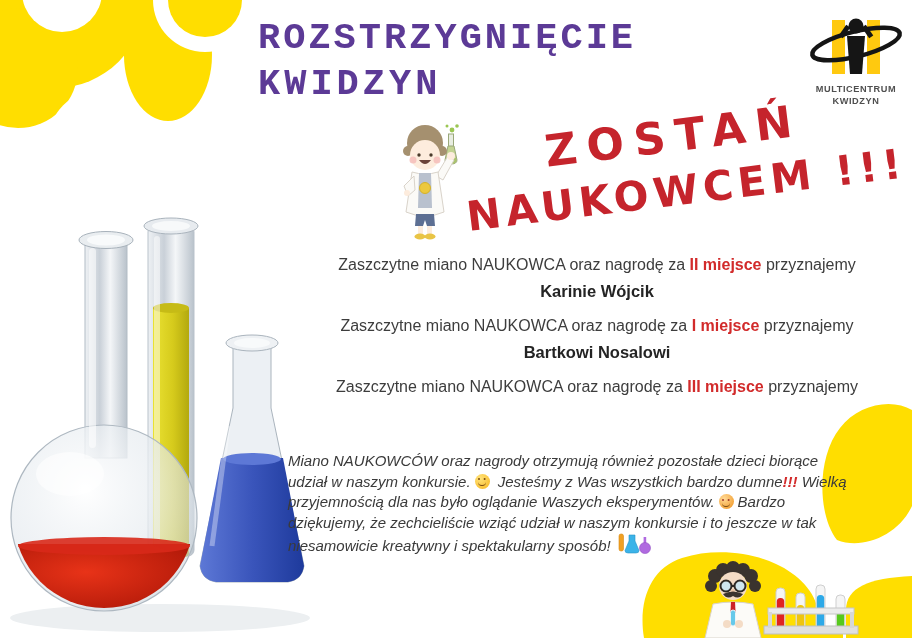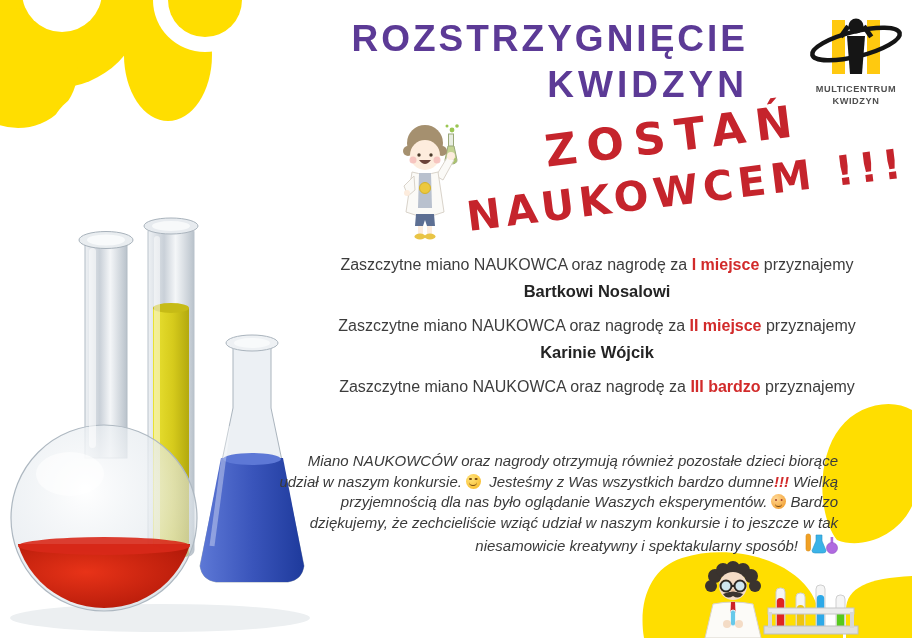--- a/index.html
+++ b/index.html
@@ -1,41 +1,41 @@
 <!DOCTYPE html>
 <html><head>
 <meta charset="utf-8">
 <style>
   html,body{margin:0;padding:0;background:#ffffff;}
   .stage{position:relative;width:912px;height:638px;background:#fff;overflow:hidden;
          font-family:"Liberation Sans",sans-serif;}
   .abs{position:absolute;}
 
   
-  .title{left:258px;top:16px;width:490px;text-align:right;color:#5C3A96;
-         font-family:Liberation Sans, sans-serif;font-weight:bold;}
+  .title{left:258px;top:16px;width:490px;text-align:left;color:#5C3A96;
+         font-family:Liberation Mono, monospace;font-weight:bold;}
   .title .t1{font-size:37px;letter-spacing:3px;line-height:45px;}
   .title .t2{font-size:37px;letter-spacing:4px;line-height:47px;}
 
   
   .headline{left:462px;top:110px;width:430px;transform:rotate(-7deg);
             color:#C5242C;text-align:center;font-weight:bold;
             font-family:"DejaVu Sans",sans-serif;}
   .headline .h1{font-size:44px;letter-spacing:10px;line-height:52px;}
   .headline .h2{font-size:41px;letter-spacing:5px;line-height:58px;white-space:nowrap;}
 
   
   .awards{left:288px;top:251px;width:618px;text-align:center;color:#3D3D3D;}
   .award{margin-bottom:7px;}
   .award .l1{font-size:16px;line-height:27px;}
   .award .place{color:#D22B2B;font-weight:bold;}
   .award .name{font-size:16.5px;font-weight:bold;color:#242424;line-height:27px;}
 
   
-  .closing{left:276px;top:451px;width:562px;text-align:right;font-style:italic;
+  .closing{left:288px;top:451px;width:562px;text-align:left;font-style:italic;
            color:#3A3A3A;font-size:15px;line-height:20.5px;}
   .closing .red{color:#D22B2B;font-weight:bold;}
   .emoji{display:inline-block;width:15px;height:15px;border-radius:50%;
          background:radial-gradient(circle at 35% 30%,#ffe27a,#f8b61c);
          position:relative;vertical-align:-2px;margin:0 4px;}
   .emoji::before{content:"";position:absolute;left:3.5px;top:4.5px;width:2.2px;height:2.2px;
          border-radius:50%;background:#7a4b12;box-shadow:5.6px 0 0 #7a4b12;}
   .emoji::after{content:"";position:absolute;left:3.5px;top:7px;width:7.5px;height:4.5px;
          border-bottom:1.8px solid #7a4b12;border-radius:0 0 8px 8px;}
   .emoji.love{background:radial-gradient(circle at 35% 30%,#ffd894,#f0931d);}
@@ -179,29 +179,29 @@
     <ellipse cx="42" cy="116.5" rx="5.5" ry="3" fill="#e9c445"></ellipse>
   </svg>
 
   <div class="abs headline">
     <div class="h1">ZOSTAŃ</div>
     <div class="h2">NAUKOWCEM !!!</div>
   </div>
 
   <div class="abs awards">
     <div class="award">
+      <div class="l1"><span>Zaszczytne miano NAUKOWCA oraz nagrodę za </span><span class="place">II miejsce</span><span> przyznajemy</span></div>
+      <div class="name">Karinie Wójcik</div>
+    </div>
+    <div class="award">
       <div class="l1"><span>Zaszczytne miano NAUKOWCA oraz nagrodę za </span><span class="place">I miejsce</span><span> przyznajemy</span></div>
       <div class="name">Bartkowi Nosalowi</div>
     </div>
     <div class="award">
-      <div class="l1"><span>Zaszczytne miano NAUKOWCA oraz nagrodę za </span><span class="place">II miejsce</span><span> przyznajemy</span></div>
-      <div class="name">Karinie Wójcik</div>
-    </div>
-    <div class="award">
-      <div class="l1"><span>Zaszczytne miano NAUKOWCA oraz nagrodę za </span><span class="place">III bardzo</span><span> przyznajemy</span></div>
+      <div class="l1"><span>Zaszczytne miano NAUKOWCA oraz nagrodę za </span><span class="place">III miejsce</span><span> przyznajemy</span></div>
     </div>
   </div>
 
   <div class="abs closing">
     <span>Miano NAUKOWCÓW oraz nagrody otrzymują również pozostałe dzieci biorące udział w naszym konkursie.</span><span class="emoji"></span><span> Jesteśmy z Was wszystkich bardzo dumne</span><span class="red">!!!</span><span> Wielką przyjemnością dla nas było oglądanie Waszych eksperymentów.</span><span class="emoji love"></span><span>Bardzo dziękujemy, że zechcieliście wziąć udział w naszym konkursie i to jeszcze w tak niesamowicie kreatywny i spektakularny sposób!</span><svg class="glassware" width="36" height="22" viewBox="0 0 36 22">
       <rect x="4" y="1" width="4.5" height="17" rx="2" fill="#f0a024" stroke="#d88a10" stroke-width="0.6"></rect>
       <path d="M14,2 L14,8 L10,17.5 Q10,20 13,20 L21,20 Q24,20 24,17.5 L20,8 L20,2 Z" fill="#3bb3e8" stroke="#2795c7" stroke-width="0.6"></path>
       <rect x="28.6" y="4" width="2.6" height="7" fill="#b06ae0"></rect>
       <circle cx="30" cy="15" r="5.5" fill="#b06ae0" stroke="#9450c4" stroke-width="0.6"></circle>
     </svg>

